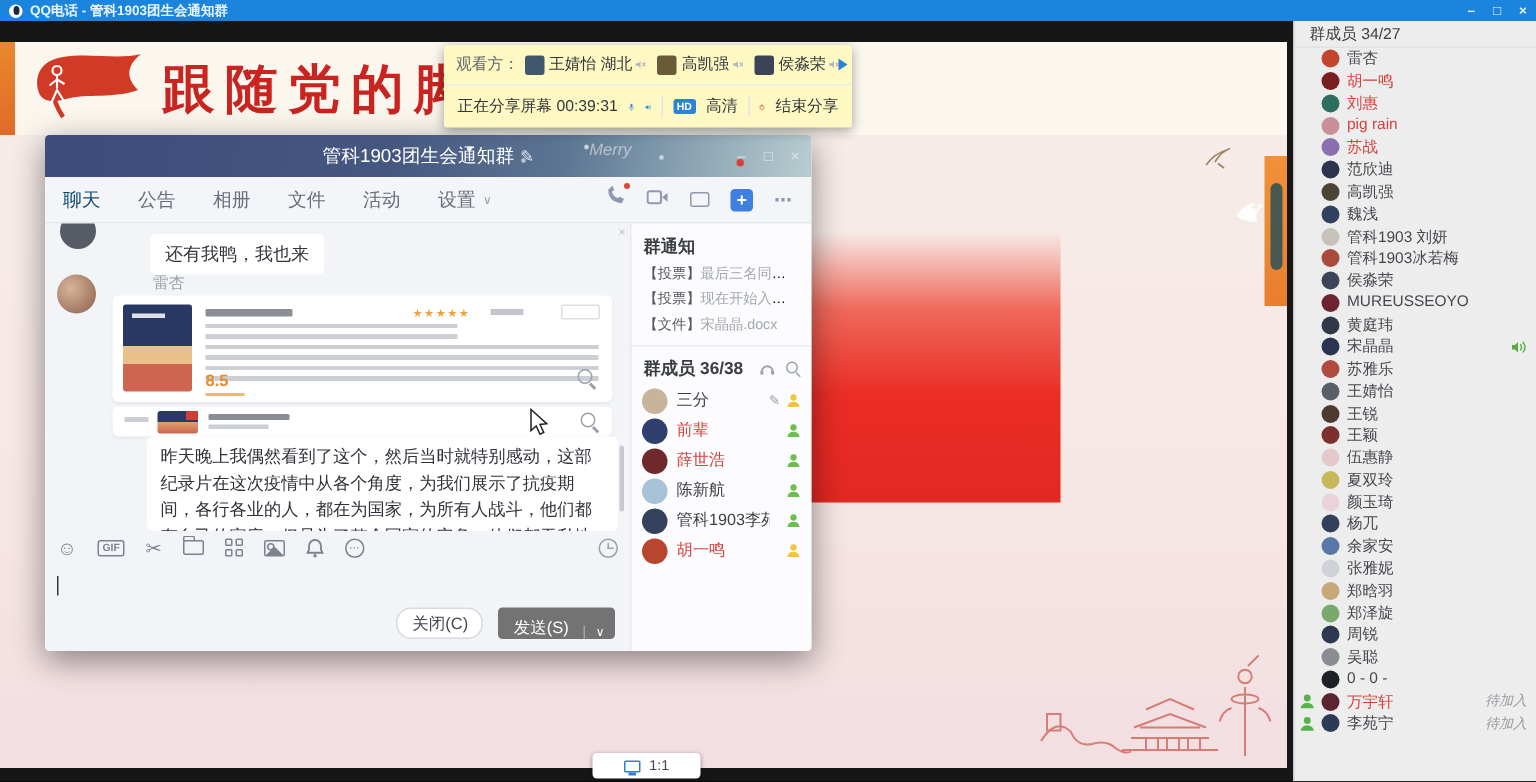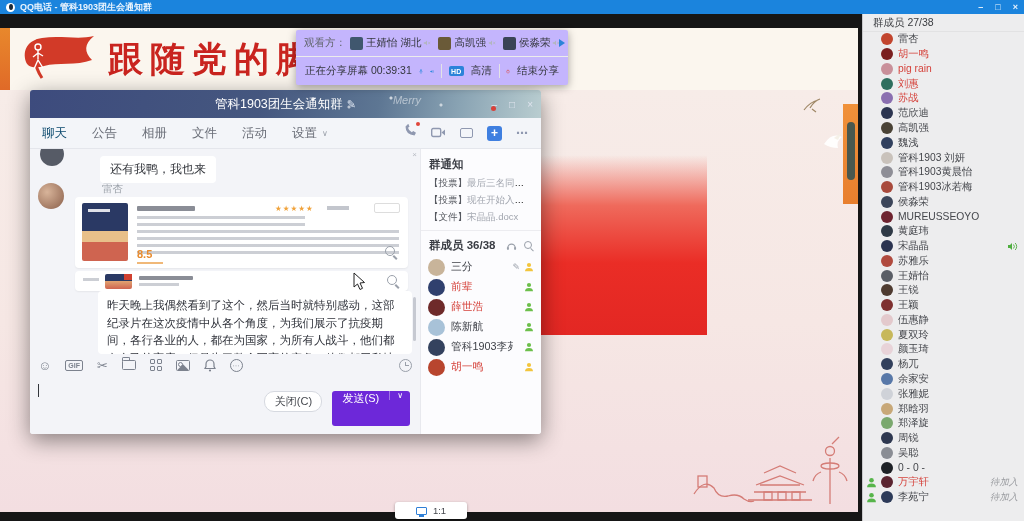--- a/index.html
+++ b/index.html
@@ -28,21 +28,21 @@
   .monument{position:absolute;left:690px;top:342px;opacity:.8;}
   .side-stripe{position:absolute;left:843px;top:14px;width:15px;height:100px;background:linear-gradient(#f0913a,#e87f2e);}
   .side-handle{position:absolute;left:847px;top:32px;width:8px;height:58px;border-radius:4px;background:#49584f;}
   .dove{position:absolute;left:822px;top:40px;}
   .ratio-pill{position:absolute;left:395px;top:488px;width:72px;height:17px;background:#fff;border-radius:3px;box-shadow:0 1px 3px rgba(0,0,0,.35);display:flex;align-items:center;justify-content:center;gap:6px;z-index:40;}
   .ratio-pill .mini-monitor{width:11px;height:8px;border:1.4px solid #2f7fd6;border-radius:1px;position:relative;}
   .ratio-pill .mini-monitor::after{content:"";position:absolute;left:2px;bottom:-3px;width:5px;height:1.5px;background:#2f7fd6;}
   .ratio-pill .ratio-text{font-size:9.5px;color:#45484e;}
 
   
-  #share-toolbar{position:absolute;left:296px;top:16px;width:272px;background:#c4b5fd;border-radius:2px;box-shadow:0 2px 8px rgba(0,0,0,.35);z-index:50;}
+  #share-toolbar{position:absolute;left:296px;top:16px;width:272px;background:#fef9c3;border-radius:2px;box-shadow:0 2px 8px rgba(0,0,0,.35);z-index:50;}
   .st-row1{height:27px;display:flex;align-items:center;padding:0 8px;border-bottom:1px solid #ececec;position:relative;}
   .st-label{font-size:10.5px;color:#62666d;margin-right:4px;white-space:nowrap;}
   .viewer-chip{display:flex;align-items:center;margin-right:7px;justify-content:space-between;}
   .viewer-chip .v-avatar{width:13px;height:13px;border-radius:2px;margin-right:3px;flex:none;}
   .viewer-chip .v-name{font-size:10.5px;color:#33363c;white-space:nowrap;}
   .viewer-chip svg{margin-left:2px;}
   .st-arrow{position:absolute;right:3px;top:9px;width:0;height:0;border-top:4.5px solid transparent;border-bottom:4.5px solid transparent;border-left:6px solid #2b83d9;}
   .st-row2{height:28px;display:flex;align-items:center;padding:0 9px;gap:7px;}
   .st-status{font-size:10.5px;color:#33363c;white-space:nowrap;}
   .st-div{width:1px;height:14px;background:#e3e3e6;}
@@ -109,21 +109,21 @@
   .img-icon{width:14px;height:11px;border:1.4px solid #7c828e;border-radius:1.5px;position:relative;overflow:hidden;}
   .img-icon::before{content:"";position:absolute;left:1px;top:1px;width:3px;height:3px;border-radius:50%;border:1px solid #7c828e;}
   .img-icon::after{content:"";position:absolute;left:2px;top:5px;width:8px;height:8px;background:#7c828e;transform:rotate(45deg);}
   .more-circle{width:13px;height:13px;border:1.2px solid #7c828e;border-radius:50%;font-size:7px;text-align:center;line-height:11px;letter-spacing:.5px;}
   .clock-icon{margin-left:auto;width:13px;height:13px;border:1.4px solid #9aa0aa;border-radius:50%;position:relative;}
   .clock-icon::before{content:"";position:absolute;left:5px;top:2px;width:1.4px;height:4px;background:#9aa0aa;}
   .clock-icon::after{content:"";position:absolute;left:5px;top:5px;width:4px;height:1.4px;background:#9aa0aa;}
   .input-cursor{position:absolute;left:8px;top:235px;width:1px;height:13px;background:#33363c;}
   .btn-row{position:absolute;right:10px;bottom:8px;display:flex;gap:10px;}
   .btn-close{width:58px;height:21px;background:#fff;border:1px solid #d6d9e0;border-radius:10px;font-size:11px;color:#45484e;display:flex;align-items:center;justify-content:center;}
-  .btn-send{height:35px;background:#6d28d9;border-radius:3px;color:#fff;font-size:11px;display:flex;align-items:flex-start;}
+  .btn-send{height:21px;background:#737373;border-radius:3px;color:#fff;font-size:11px;display:flex;align-items:flex-end;}
   .btn-send .send-label{padding:0 10px;}
   .btn-send .send-caret{padding:0 7px;border-left:1px solid rgba(255,255,255,.35);font-size:8px;}
 
   .panel{position:absolute;left:390px;top:0;width:121px;height:285px;background:#fcfcfe;border-left:1px solid #e8e9ee;overflow:hidden;}
   .notice-title{font-size:11.5px;font-weight:bold;color:#3a3d44;margin:8px 8px 4px;}
   .notice{font-size:9.5px;line-height:13.5px;margin:0 8px 3px;overflow:hidden;}
   .notice .n-label{color:#55585f;}
   .notice .n-text{color:#a2a6af;}
   .notice.multi{height:68px;}
   .notice.single{white-space:nowrap;text-overflow:ellipsis;height:14px;}
@@ -477,49 +477,49 @@
                     <path d="M1 9.3 a4 3.4 0 0 1 8 0 Z" fill="currentColor"></path>
                   </svg>
                 </span>
               </div>
             </div>
         </div>
       </div>
     </div>
 
     <div id="sidebar">
-      <div class="sb-header">群成员 27/38</div>
+      <div class="sb-header">群成员 34/27</div>
       <div class="sb-list">
 
       <div class="sb-row">
 
             <span class="avatar" style="background: rgb(194, 69, 46);"></span>
             <span class="sb-name">雷杏</span>
 
           </div>
           <div class="sb-row">
 
             <span class="avatar" style="background: rgb(122, 31, 31);"></span>
             <span class="sb-name red">胡一鸣</span>
 
           </div>
           <div class="sb-row">
 
+            <span class="avatar" style="background: rgb(46, 110, 94);"></span>
+            <span class="sb-name red">刘惠</span>
+
+          </div>
+          <div class="sb-row">
+
             <span class="avatar" style="background: rgb(201, 144, 154);"></span>
             <span class="sb-name red">pig rain</span>
 
           </div>
           <div class="sb-row">
 
-            <span class="avatar" style="background: rgb(46, 110, 94);"></span>
-            <span class="sb-name red">刘惠</span>
-
-          </div>
-          <div class="sb-row">
-
             <span class="avatar" style="background: rgb(138, 111, 176);"></span>
             <span class="sb-name red">苏战</span>
 
           </div>
           <div class="sb-row">
 
             <span class="avatar" style="background: rgb(44, 53, 80);"></span>
             <span class="sb-name">范欣迪</span>
 
           </div>
@@ -532,26 +532,20 @@
           <div class="sb-row">
 
             <span class="avatar" style="background: rgb(49, 64, 94);"></span>
             <span class="sb-name">魏浅</span>
 
           </div>
           <div class="sb-row">
 
             <span class="avatar" style="background: rgb(201, 194, 187);"></span>
             <span class="sb-name">管科1903 刘妍</span>
-
-          </div>
-          <div class="sb-row">
-
-            <span class="avatar" style="background: rgb(142, 142, 150);"></span>
-            <span class="sb-name">管科1903黄晨怡</span>
 
           </div>
           <div class="sb-row">
 
             <span class="avatar" style="background: rgb(168, 74, 60);"></span>
             <span class="sb-name">管科1903冰若梅</span>
 
           </div>
           <div class="sb-row">
 

